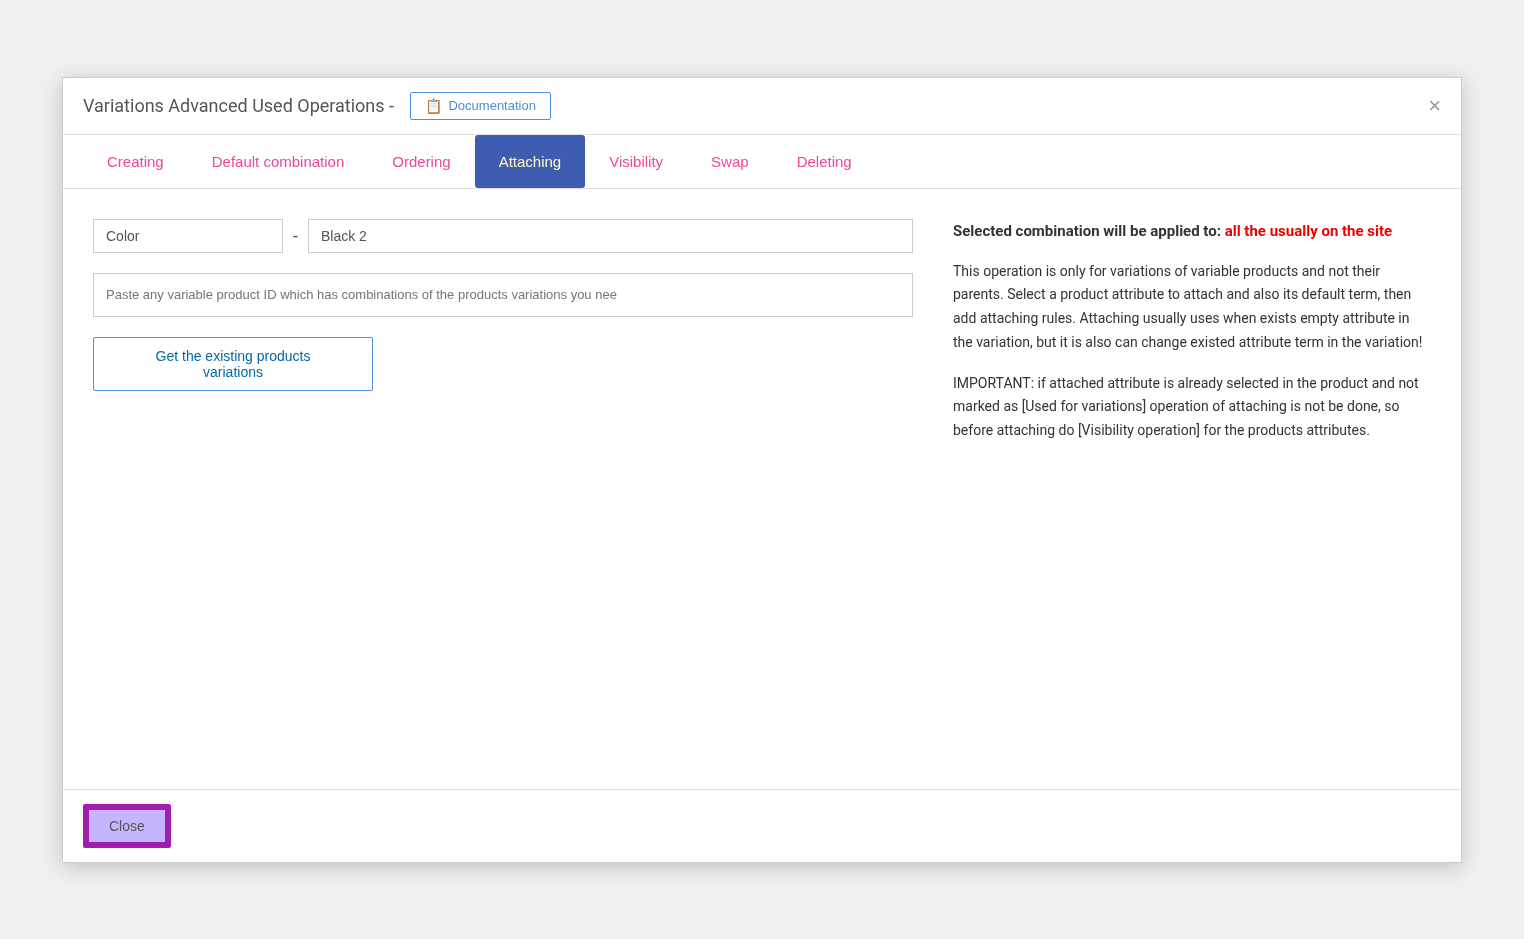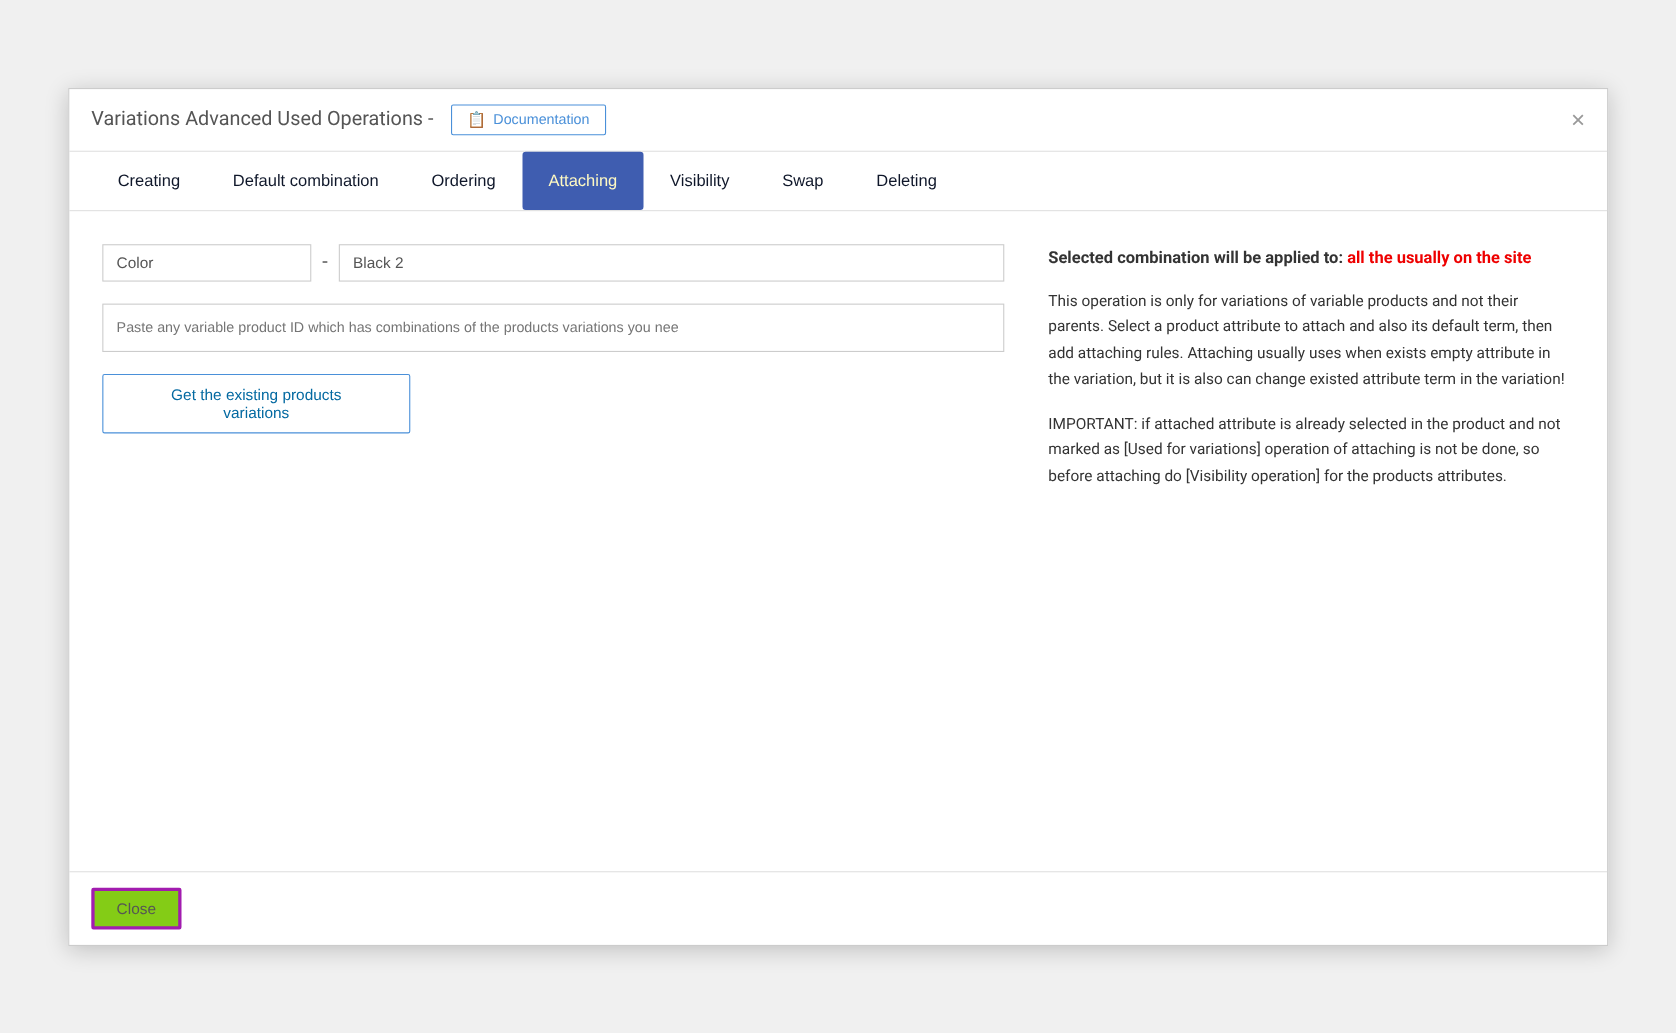--- a/index.html
+++ b/index.html
@@ -67,21 +67,21 @@
     .tabs {
       display: flex;
       align-items: center;
       padding: 0 20px;
       border-bottom: 1px solid #e0e0e0;
     }
 
     .tab {
       padding: 18px 24px;
       font-size: 15px;
-      color: #0f172a;
+      color: #ec4899;
       cursor: pointer;
       border: none;
       background: none;
       white-space: nowrap;
     }
 
     .tab.active {
       background: #3f5db0;
       color: #fef9c3;
       border-radius: 3px;
@@ -185,22 +185,22 @@
     }
 
     .dialog-footer {
       border-top: 1px solid #e0e0e0;
       padding: 14px 20px;
       display: flex;
       align-items: center;
     }
 
     .close-btn {
-      border: 3px solid #a21caf;
-      background: #84cc16;
+      border: 6px solid #a21caf;
+      background: #c4b5fd;
       color: #555;
       padding: 8px 20px;
       font-size: 14px;
       cursor: pointer;
       border-radius: 2px;
     }
 
     .book-icon {
       font-size: 14px;
     }

